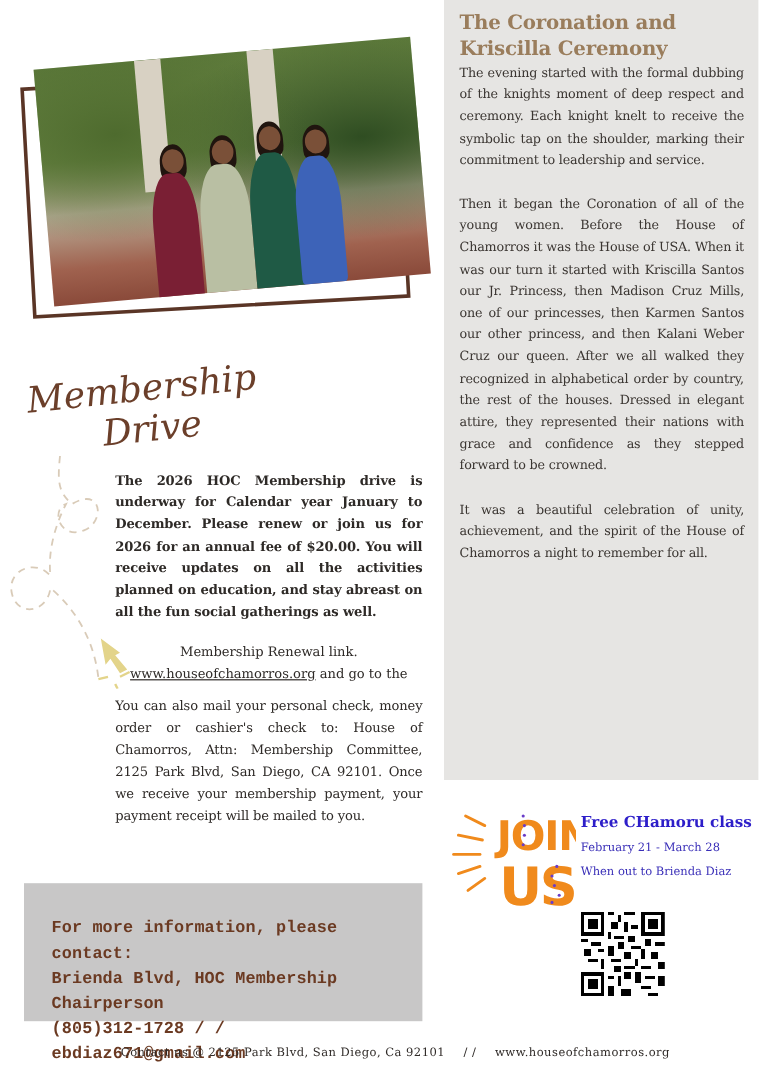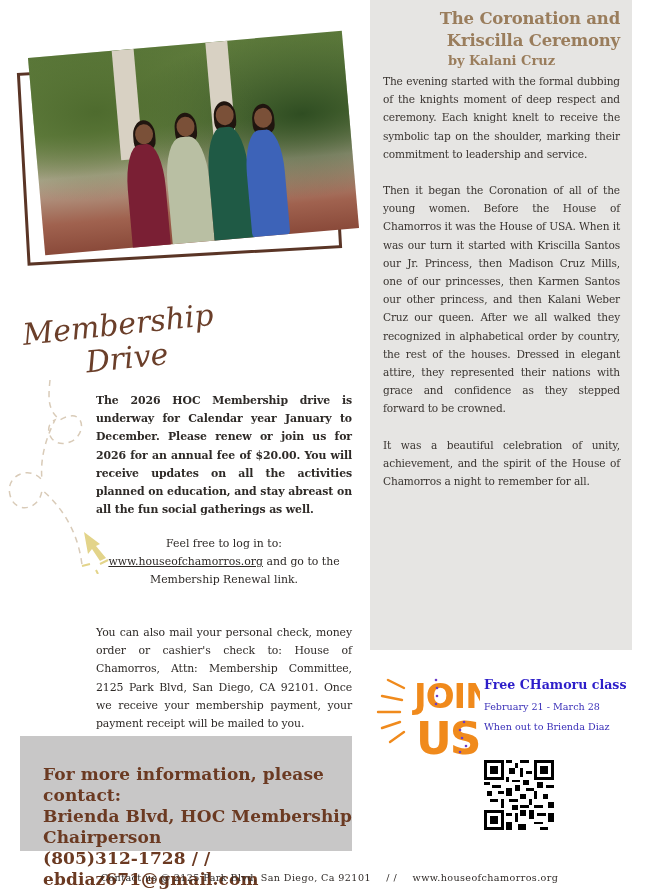--- a/index.html
+++ b/index.html
@@ -6,21 +6,21 @@
   html, body { width: 647px; height: 891px; background: #ffffff; overflow: hidden; }
   body { position: relative; font-family: "DejaVu Serif", "Liberation Serif", serif; color: #2f2a26; }
 
   
   .article {
     position: absolute; left: 370px; top: 0; width: 262px; height: 650px;
     background: #e6e5e3; padding: 8px 12px 0 13px;
   }
   .article h1 {
     font-family: "DejaVu Serif", serif; font-weight: bold; color: #9a7d5c;
-    font-size: 16.5px; line-height: 22px; text-align: right; letter-spacing: -0.2px;
+    font-size: 16.5px; line-height: 22px; text-align: left; letter-spacing: -0.2px;
   }
   .article .byline {
     font-family: "DejaVu Serif", serif; font-weight: bold; color: #9a7d5c;
     font-size: 13px; line-height: 18px; text-align: center; margin-bottom: 2px;
   }
   .article p {
     font-size: 10.6px; line-height: 18.2px; text-align: justify; color: #3a3531;
     letter-spacing: -0.15px; margin-bottom: 18px;
   }
 
@@ -56,31 +56,31 @@
   .member-body {
     position: absolute; left: 96px; top: 392px; width: 256px;
     font-size: 10.9px; line-height: 18.2px; text-align: justify; color: #2e2a27; letter-spacing: -0.1px; font-weight: bold;
   }
   .member-center {
     position: absolute; left: 96px; top: 535px; width: 256px; text-align: center;
     font-size: 10.9px; line-height: 18.2px; color: #2e2a27;
   }
   .member-center a { color: #2e2a27; text-decoration: underline; }
   .member-mail {
-    position: absolute; left: 96px; top: 624px; width: 256px;
+    position: absolute; left: 96px; top: 580px; width: 256px;
     font-size: 10.9px; line-height: 18.2px; text-align: justify; color: #2e2a27; letter-spacing: -0.1px;
   }
 
   
   .contact-box {
     position: absolute; left: 20px; top: 736px; width: 332px; height: 115px;
     background: #c8c7c7; padding: 28px 0 0 23px;
   }
   .contact-box div {
-    font-weight: bold; color: #6b3a22; font-size: 17px; line-height: 21px; letter-spacing: 0.1px;
+    font-weight: bold; color: #6b3a22; font-size: 14px; line-height: 21px; letter-spacing: 0.1px; font-family: Liberation Mono, monospace;
   }
 
   
   .join {
     position: absolute; left: 374px; top: 668px; width: 106px; height: 90px;
   }
   .class-info { position: absolute; left: 484px; top: 676px; width: 160px; }
   .class-info .title { font-weight: bold; color: #2d1ec9; font-size: 12.6px; line-height: 18px; margin-bottom: 3px; }
   .class-info .line { color: #3a2fb8; font-size: 9.6px; line-height: 19.5px; }
   .qr { position: absolute; left: 484px; top: 760px; width: 70px; height: 70px; background: #fff; }
@@ -93,21 +93,20 @@
   .footer .sep { margin: 0 12px; }
 </style>
 </head>
 <body>
 
 <section class="article">
   <h1>
     <span>The Coronation and</span><br>
     <span>Kriscilla Ceremony</span>
   </h1>
-  <div class="byline">by Kalani Cruz</div>
   <p>The evening started with the formal dubbing of the knights moment of deep respect and ceremony. Each knight knelt to receive the symbolic tap on the shoulder, marking their commitment to leadership and service.</p>
   <p>Then it began the Coronation of all of the young women. Before the House of Chamorros it was the House of USA. When it was our turn it started with Kriscilla Santos our Jr. Princess, then Madison Cruz Mills, one of our princesses, then Karmen Santos our other princess, and then Kalani Weber Cruz our queen. After we all walked they recognized in alphabetical order by country, the rest of the houses. Dressed in elegant attire, they represented their nations with grace and confidence as they stepped forward to be crowned.</p>
   <p>It was a beautiful celebration of unity, achievement, and the spirit of the House of Chamorros a night to remember for all.</p>
 </section>
 
 <div class="photo-frame"></div>
 <div class="photo" title="Four young women in gowns with crowns and sashes standing in a garden">
   <div class="pillar" style="left:84px;"></div>
   <div class="pillar" style="left:178px;"></div>
 
@@ -134,23 +133,22 @@
   <path d="M50 0 C 48 20, 48 30, 60 40 C 85 25, 88 55, 70 62 C 50 70, 42 45, 55 40 C 45 60, 40 80, 42 100 C 30 85, 5 95, 10 115 C 15 135, 40 130, 42 110 C 60 125, 78 150, 82 185" fill="none" stroke="#d9cbb8" stroke-width="1.5" stroke-dasharray="6 5"></path>
 </svg>
 <svg class="arrow" viewBox="0 0 34 44">
   <path d="M4 2 L20 14 L16 16 L26 28 L20 31 L12 19 L8 24 Z" fill="#e3d48a"></path>
   <path d="M2 36 L10 34 M20 34 L28 30 M16 40 L18 44" stroke="#e3d48a" stroke-width="2"></path>
 </svg>
 
 <div class="member-body">The 2026 HOC Membership drive is underway for Calendar year January to December. Please renew or join us for 2026 for an annual fee of $20.00. You will receive updates on all the activities planned on education, and stay abreast on all the fun social gatherings as well.</div>
 
 <div class="member-center">
-  <div>Feel free to log in to:</div>
+  <div>Membership Renewal link.</div>
   <div><a href="#">www.houseofchamorros.org</a><span> and go to the</span></div>
-  <div>Membership Renewal link.</div>
 </div>
 
 <div class="member-mail">You can also mail your personal check, money order or cashier's check to: House of Chamorros, Attn: Membership Committee, 2125 Park Blvd, San Diego, CA 92101. Once we receive your membership payment, your payment receipt will be mailed to you.</div>
 
 <div class="contact-box">
   <div>For more information, please contact:</div>
   <div>Brienda Blvd, HOC Membership Chairperson</div>
   <div>(805)312-1728 / /  ebdiaz671@gmail.com</div>
 </div>
 

